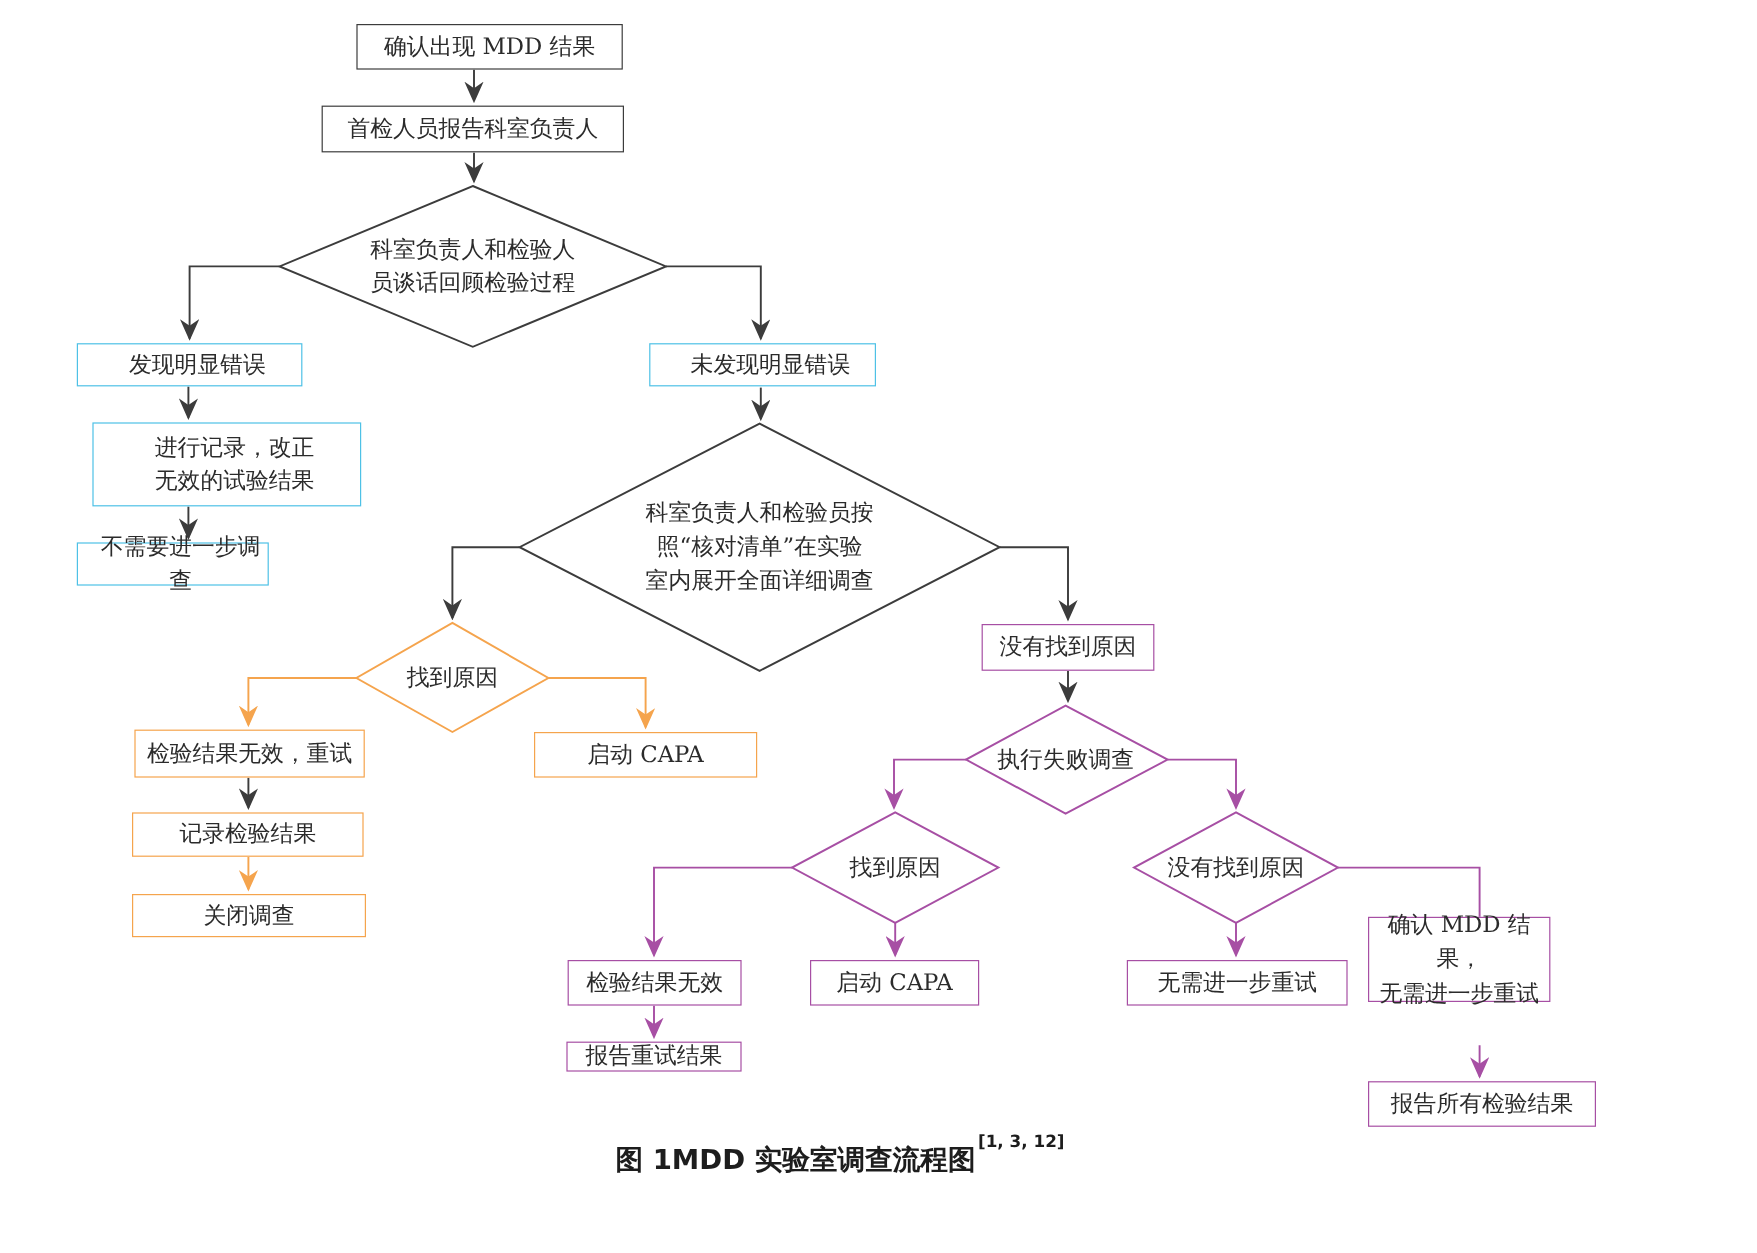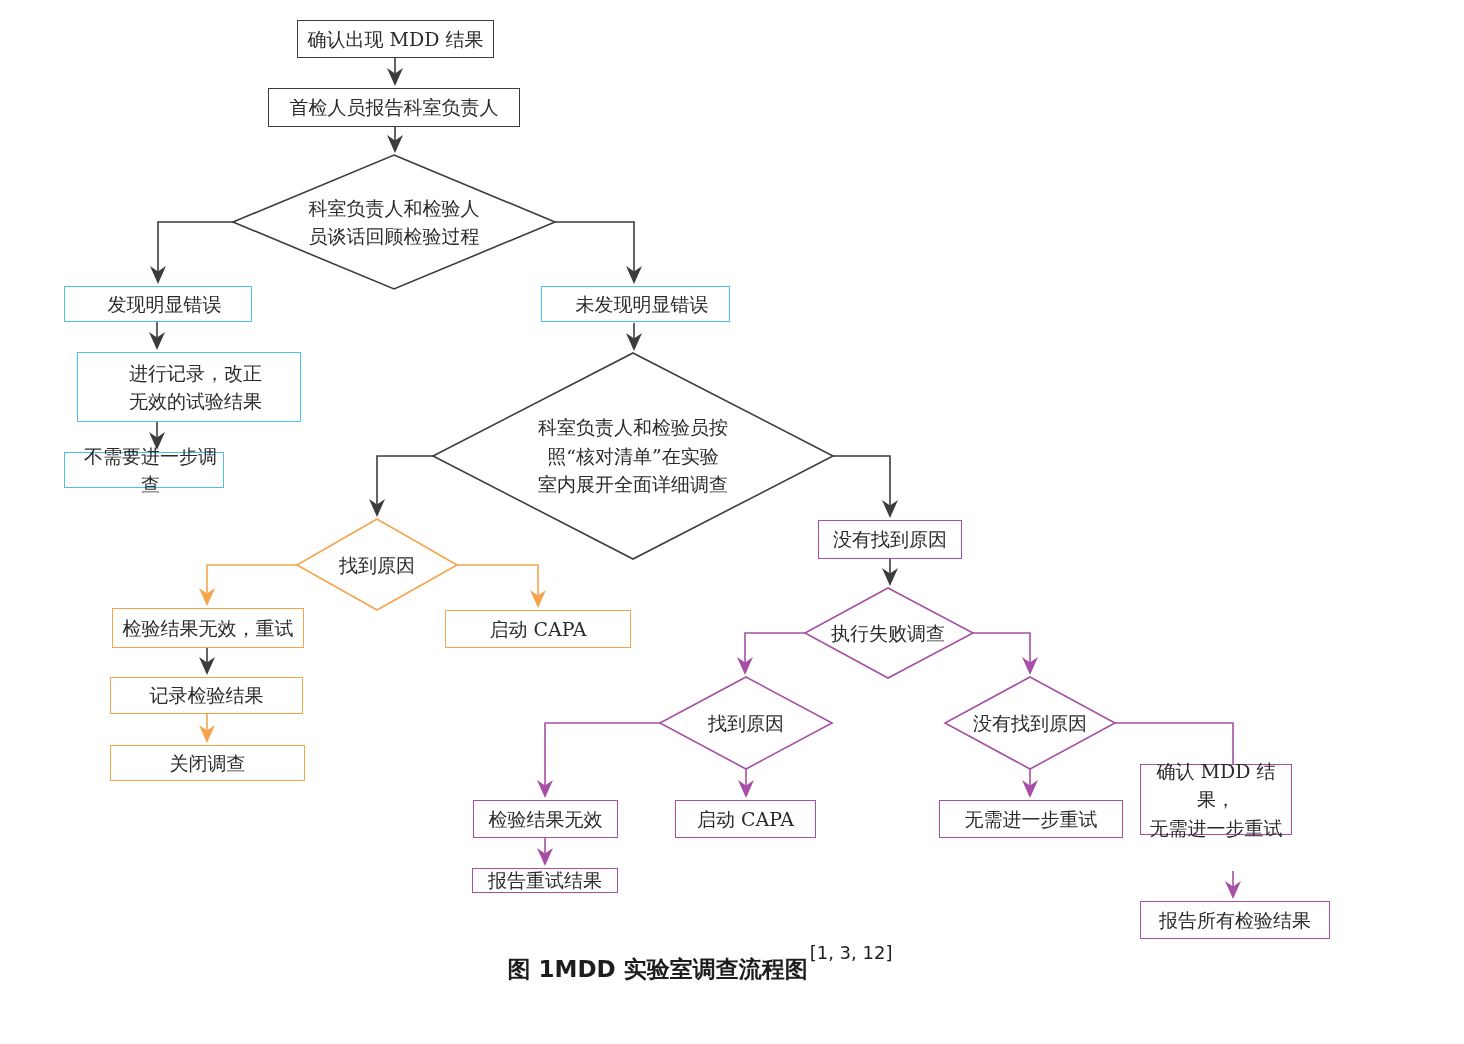--- a/index.html
+++ b/index.html
@@ -38,22 +38,22 @@
     top: 951px;
     width: 1400px;
     text-align: center;
     font-family: "DejaVu Sans", "Liberation Sans", sans-serif;
     font-weight: bold;
     font-size: 23px;
     color: #1d1d1d;
   }
   .cap-label { }
   .cap-sup {
-    font-size: 18px;
-    font-weight: normal;
+    font-size: 14px;
+    font-weight: bold;
     position: relative;
     top: -9px;
     margin-left: 2px;
   }
 </style>
 </head>
 <body>
 
 <div class="canvas">
 
@@ -104,21 +104,21 @@
       <polyline points="973,633 1030,633 1030,673" marker-end="url(#m-purple)"></polyline>
       <polyline points="660,723 545,723 545,796" marker-end="url(#m-purple)"></polyline>
       <polyline points="545,838 545,864" marker-end="url(#m-purple)"></polyline>
       <polyline points="746,769 746,796" marker-end="url(#m-purple)"></polyline>
       <polyline points="1030,769 1030,796" marker-end="url(#m-purple)"></polyline>
       <polyline points="1115,723 1233,723 1233,796" marker-end="url(#m-purple)"></polyline>
       <polyline points="1233,871 1233,897" marker-end="url(#m-purple)"></polyline>
     </g>
   </svg>
 
-  <div class="node rect" style="left:297px; top:20px; width:197px; height:38px">确认出现 MDD 结果</div>
+  <div class="node rect" style="left:297px; top:20px; width:222px; height:38px">确认出现 MDD 结果</div>
   <div class="node rect" style="left:268px; top:88px; width:252px; height:39px">首检人员报告科室负责人</div>
 
   <div class="node rect cyan" style="left:64px; top:286px; width:188px; height:36px">发现明显错误</div>
   <div class="node rect cyan" style="left:77px; top:352px; width:224px; height:70px">进行记录，改正
 无效的试验结果</div>
   <div class="node rect cyan" style="left:64px; top:452px; width:160px; height:36px">不需要进一步调查</div>
   <div class="node rect orange" style="left:112px; top:608px; width:192px; height:40px">检验结果无效，重试</div>
 
   <div class="node rect cyan" style="left:541px; top:286px; width:189px; height:36px">未发现明显错误</div>
   <div class="node rect orange" style="left:110px; top:677px; width:193px; height:37px">记录检验结果</div>

